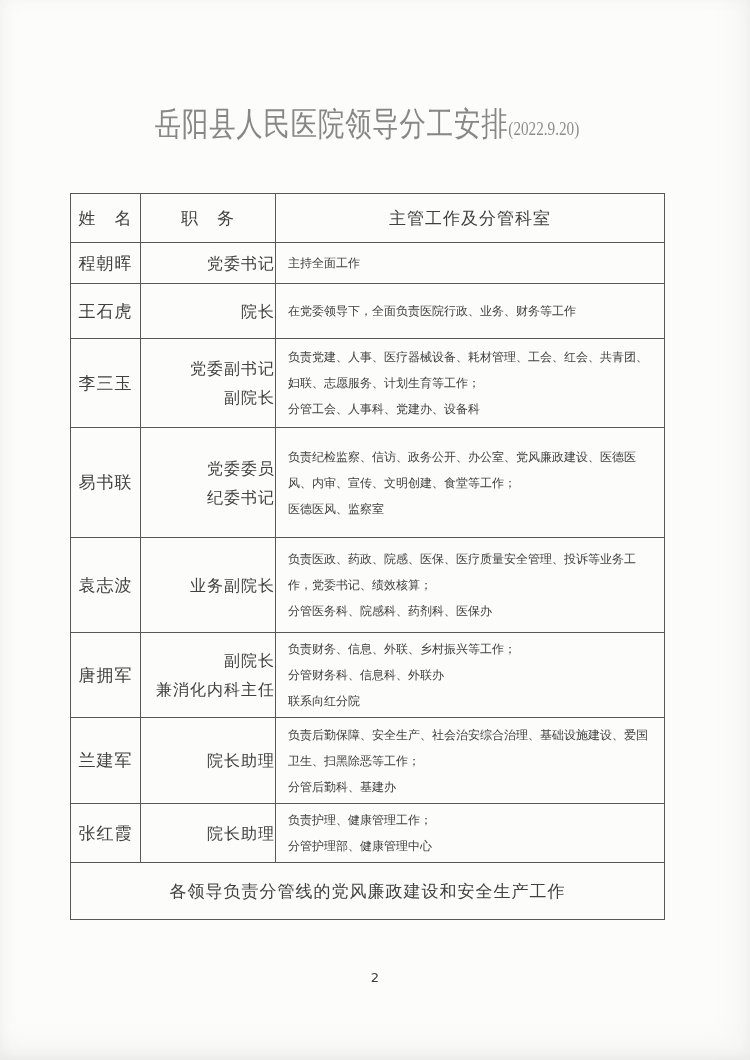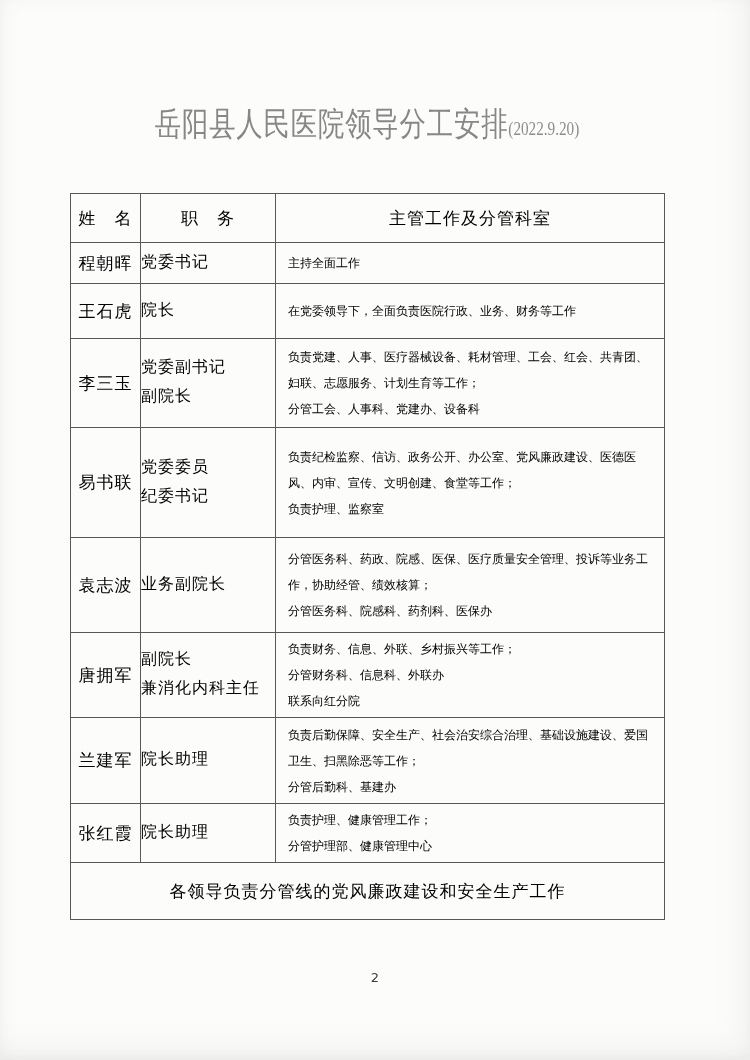--- a/index.html
+++ b/index.html
@@ -31,26 +31,26 @@
     position:absolute; top:193px; left:70px; width:594px;
     border-collapse:collapse; table-layout:fixed;
   }
   col.c1 { width:70px; }
   col.c2 { width:135px; }
   col.c3 { width:389px; }
   th, td {
     border:1px solid #585858;
     font-weight:normal;
     vertical-align:middle;
-    color:#000000;
+    color:#404040;
   }
   thead tr { height:49px; }
   th { font-size:17px; letter-spacing:1px; text-align:center; }
   .name-cell { text-align:center; font-size:17px; letter-spacing:1px; }
-  .pos-cell  { text-align:left; font-size:16px; letter-spacing:1px; line-height:29px;font-family:Liberation Mono, monospace; }
+  .pos-cell  { text-align:right; font-size:16px; letter-spacing:1px; line-height:29px; }
   .duty-cell { font-size:12px; line-height:26px; padding:3px 6px 3px 12px; text-align:left; }
   .duty-cell div { margin:0; }
   #rows tr:nth-child(1) { height:41px; }
   #rows tr:nth-child(2) { height:55px;margin-top:48px; }
   #rows tr:nth-child(3) { height:89px; }
   #rows tr:nth-child(4) { height:110px; }
   #rows tr:nth-child(5) { height:95px; }
   #rows tr:nth-child(6) { height:85px; }
   #rows tr:nth-child(7) { height:86px; }
   #rows tr:nth-child(8) { height:56px; }
@@ -116,30 +116,30 @@
         </td>
       </tr>
       <tr>
         <td class="name-cell">易书联</td>
         <td class="pos-cell">
           <div>党委委员</div>
           <div>纪委书记</div>
         </td>
         <td class="duty-cell">
           <div>负责纪检监察、信访、政务公开、办公室、党风廉政建设、医德医风、内审、宣传、文明创建、食堂等工作；</div>
-          <div>负责护理、监察室</div>
+          <div>医德医风、监察室</div>
         </td>
       </tr>
       <tr>
         <td class="name-cell">袁志波</td>
         <td class="pos-cell">
           <div>业务副院长</div>
         </td>
         <td class="duty-cell">
-          <div>分管医务科、药政、院感、医保、医疗质量安全管理、投诉等业务工作，协助经管、绩效核算；</div>
+          <div>负责医政、药政、院感、医保、医疗质量安全管理、投诉等业务工作，党委书记、绩效核算；</div>
           <div>分管医务科、院感科、药剂科、医保办</div>
         </td>
       </tr>
       <tr>
         <td class="name-cell">唐拥军</td>
         <td class="pos-cell">
           <div>副院长</div>
           <div>兼消化内科主任</div>
         </td>
         <td class="duty-cell">

